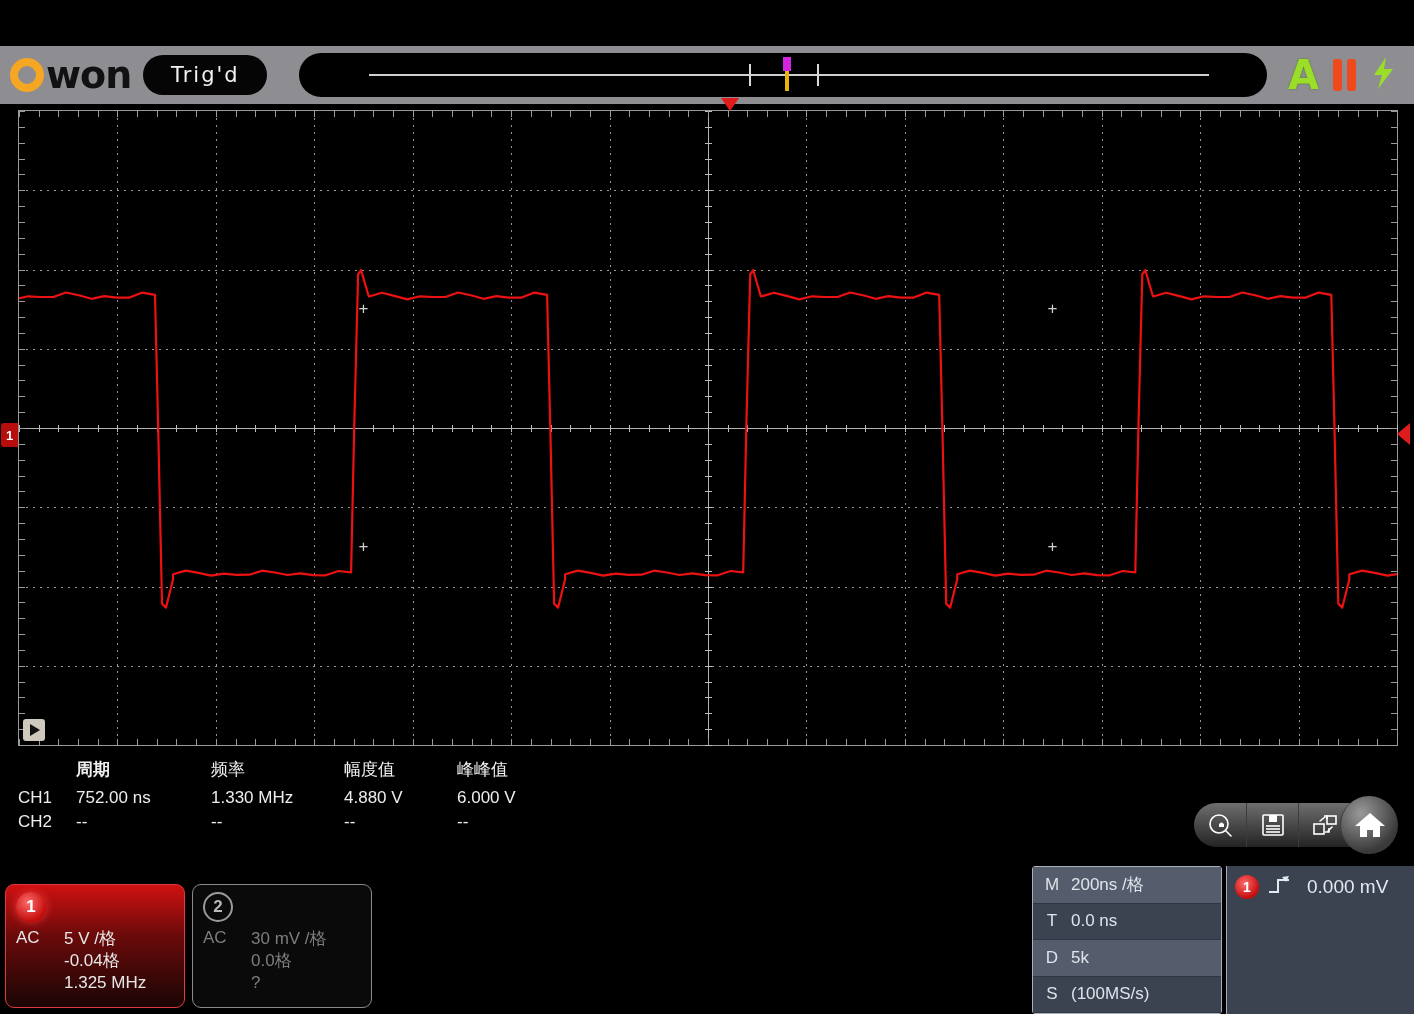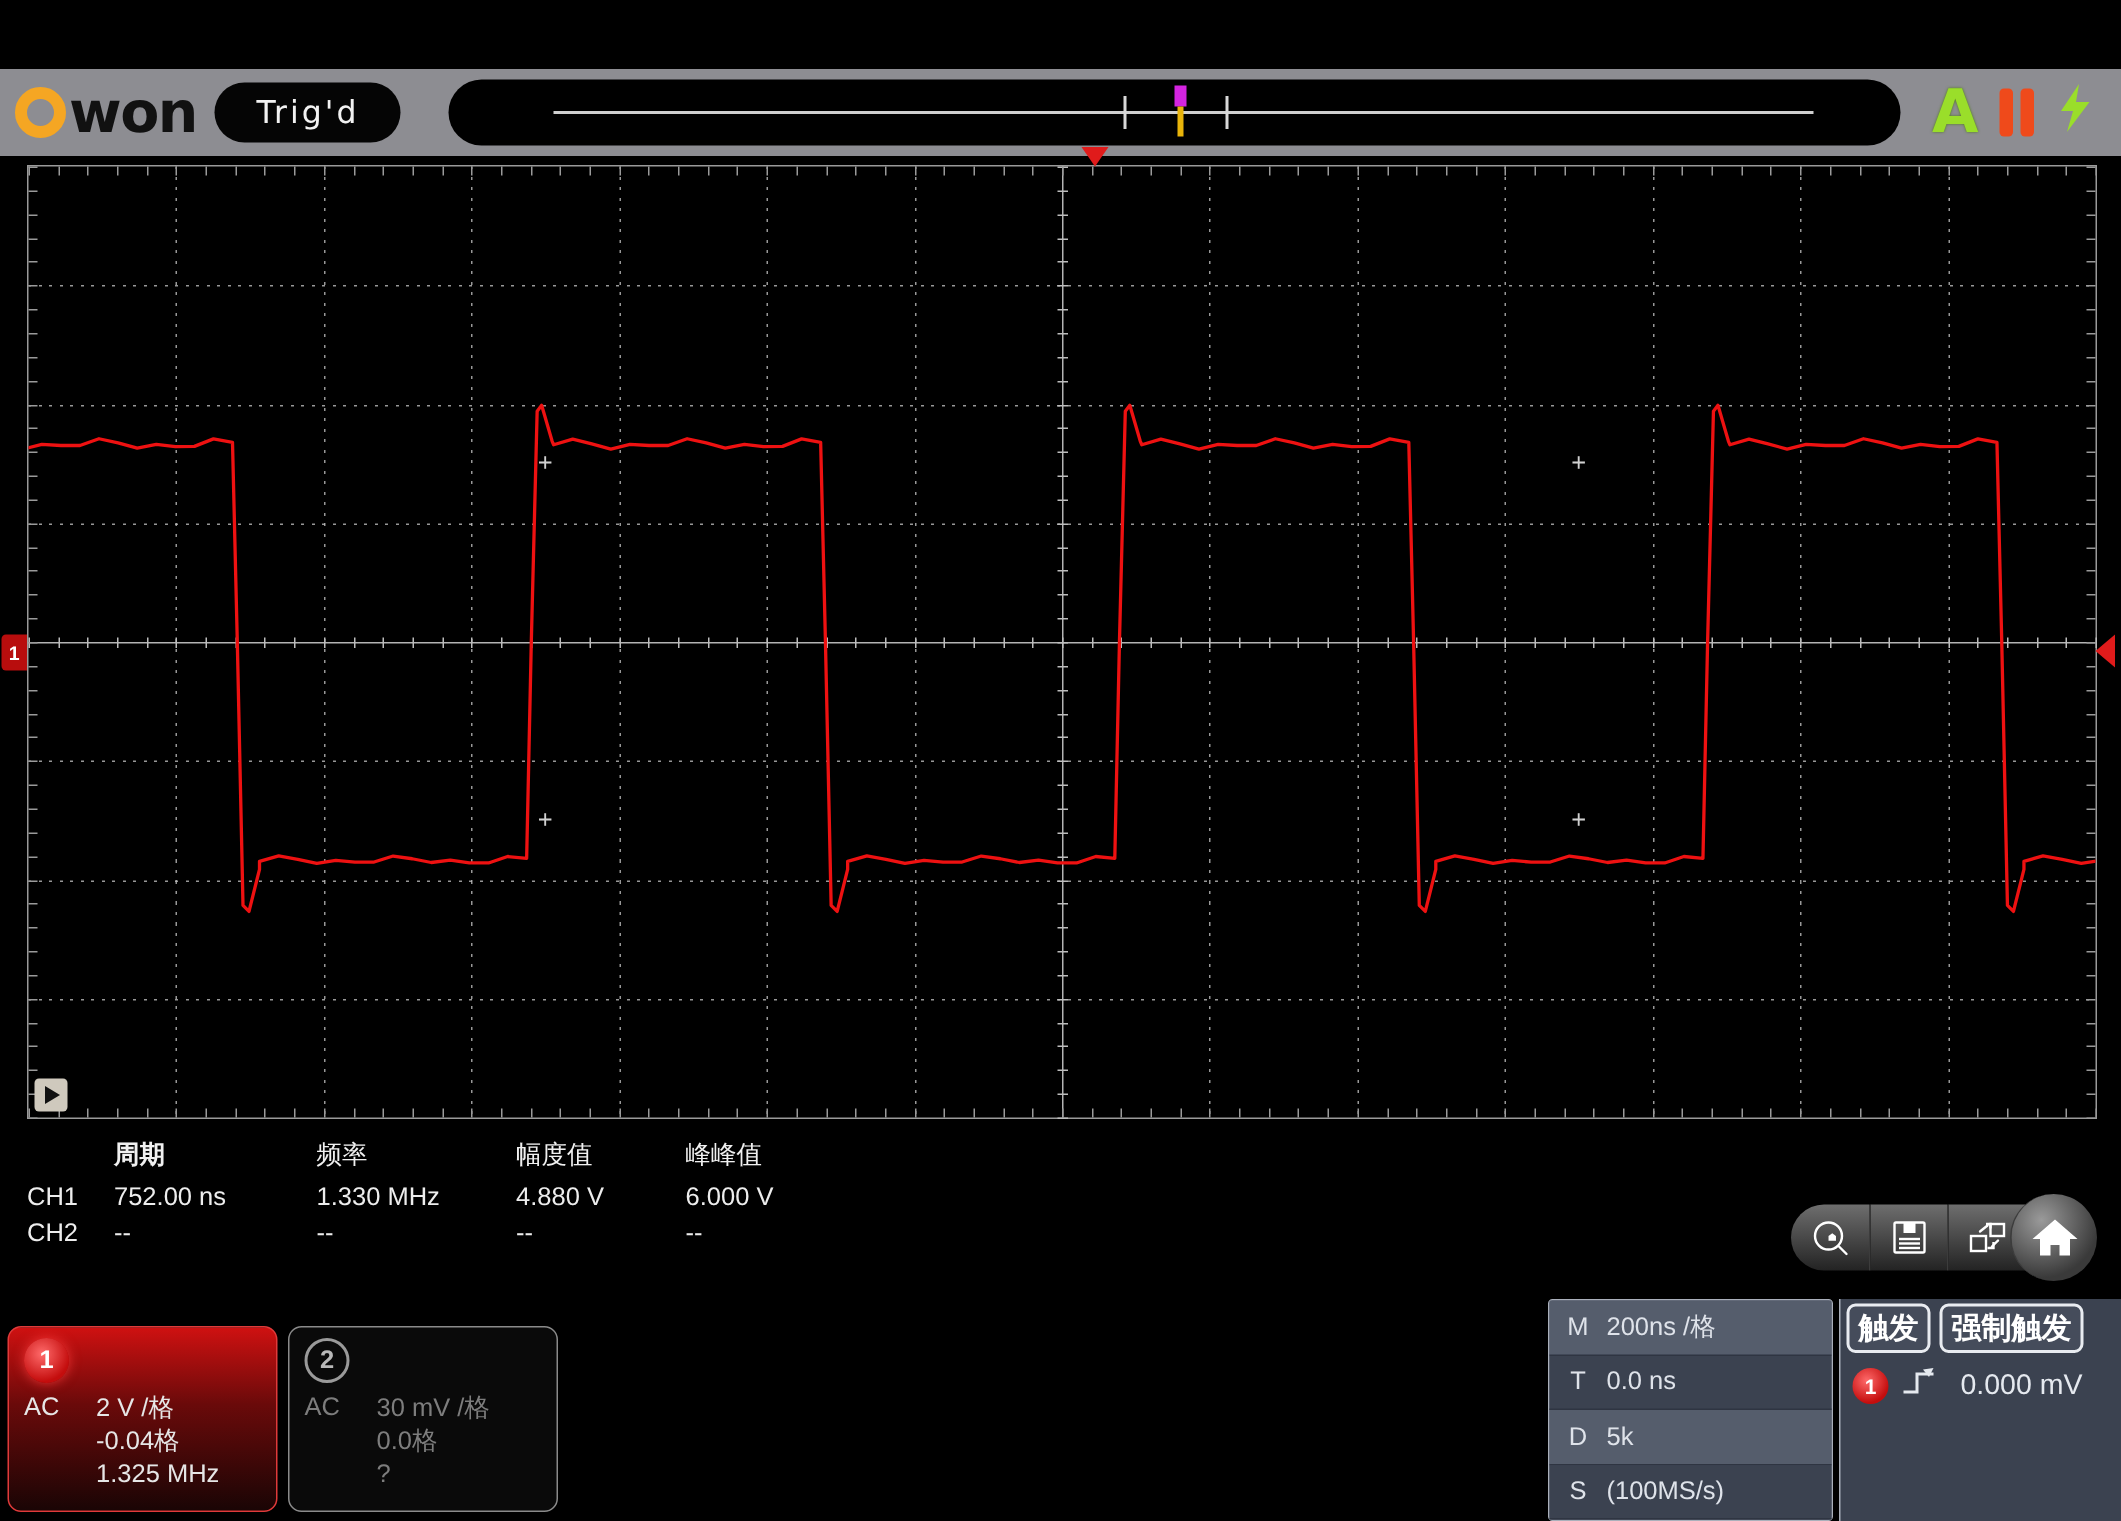--- a/index.html
+++ b/index.html
@@ -682,21 +682,21 @@
         <path d="M17 3 L32 16 h-5 v11 h-7 v-7 h-6 v7 H7 V16 H2 z" fill="#fff"></path>
       </svg>
     </div>
   </div>
 
   <div class="ch-card" id="ch1-card">
     <div class="ch-num">1</div>
     <div class="ch-body">
       <div class="ch-coup">AC</div>
       <div class="ch-lines">
-        <div>2 V /格</div>
+        <div>5 V /格</div>
         <div>-0.04格</div>
         <div>1.325 MHz</div>
       </div>
     </div>
   </div>
 
   <div class="ch-card" id="ch2-card">
     <div class="ch-num">2</div>
     <div class="ch-body">
       <div class="ch-coup">AC</div>
@@ -721,24 +721,20 @@
       <span class="tb-key">D</span>
       <span class="tb-val">5k</span>
     </div>
     <div class="tb-row">
       <span class="tb-key">S</span>
       <span class="tb-val">(100MS/s)</span>
     </div>
   </div>
 
   <div class="trig-panel">
-    <div class="trig-btns">
-      <div class="trig-btn">触发</div>
-      <div class="trig-btn">强制触发</div>
-    </div>
     <div class="trig-info">
       <div class="trig-ch">1</div>
       <div>
         <svg width="30" height="22" viewBox="0 0 30 22" fill="none" stroke="#e5e9ef" stroke-width="2">
           <path d="M2 18 h8 v-12 h10" stroke-linecap="square"></path>
           <path d="M14 3 l7 -1 l-3 6" fill="#e5e9ef" stroke="none"></path>
         </svg>
       </div>
       <div class="trig-val">0.000 mV</div>
     </div>

